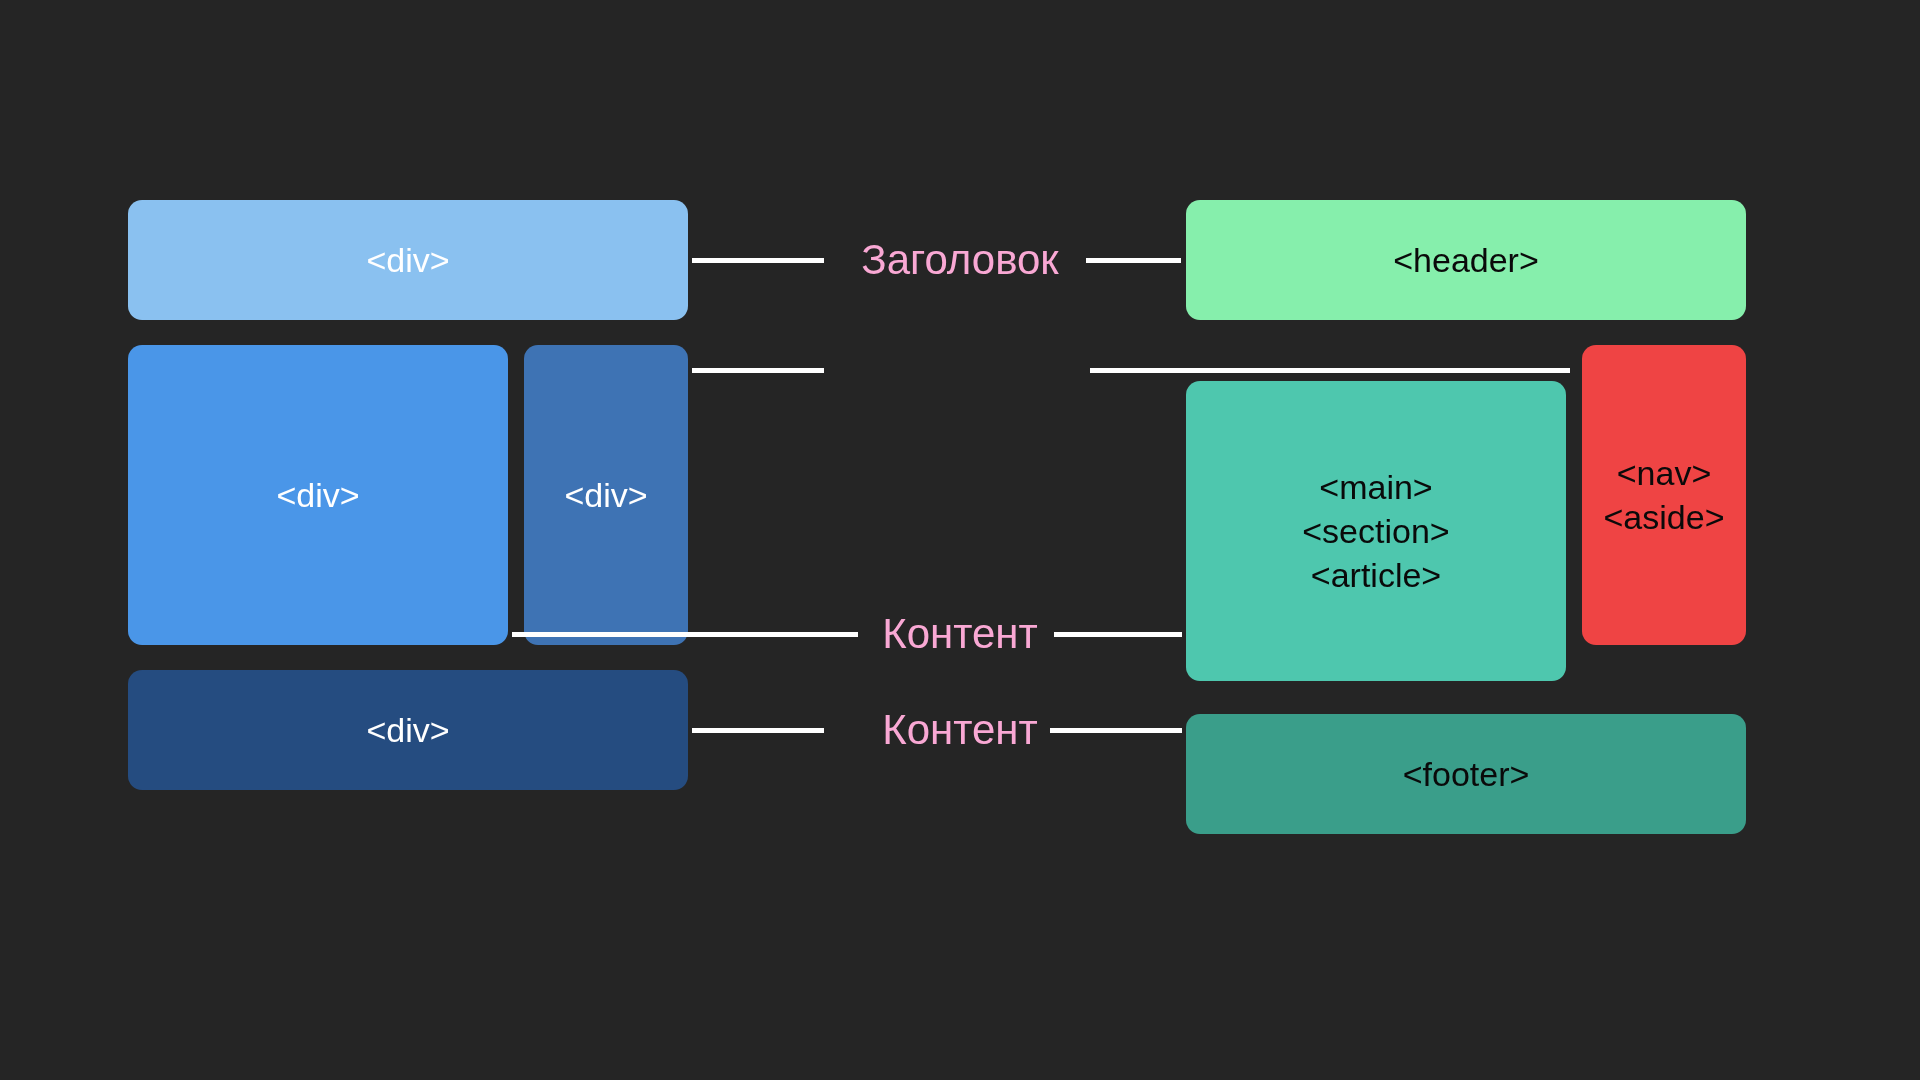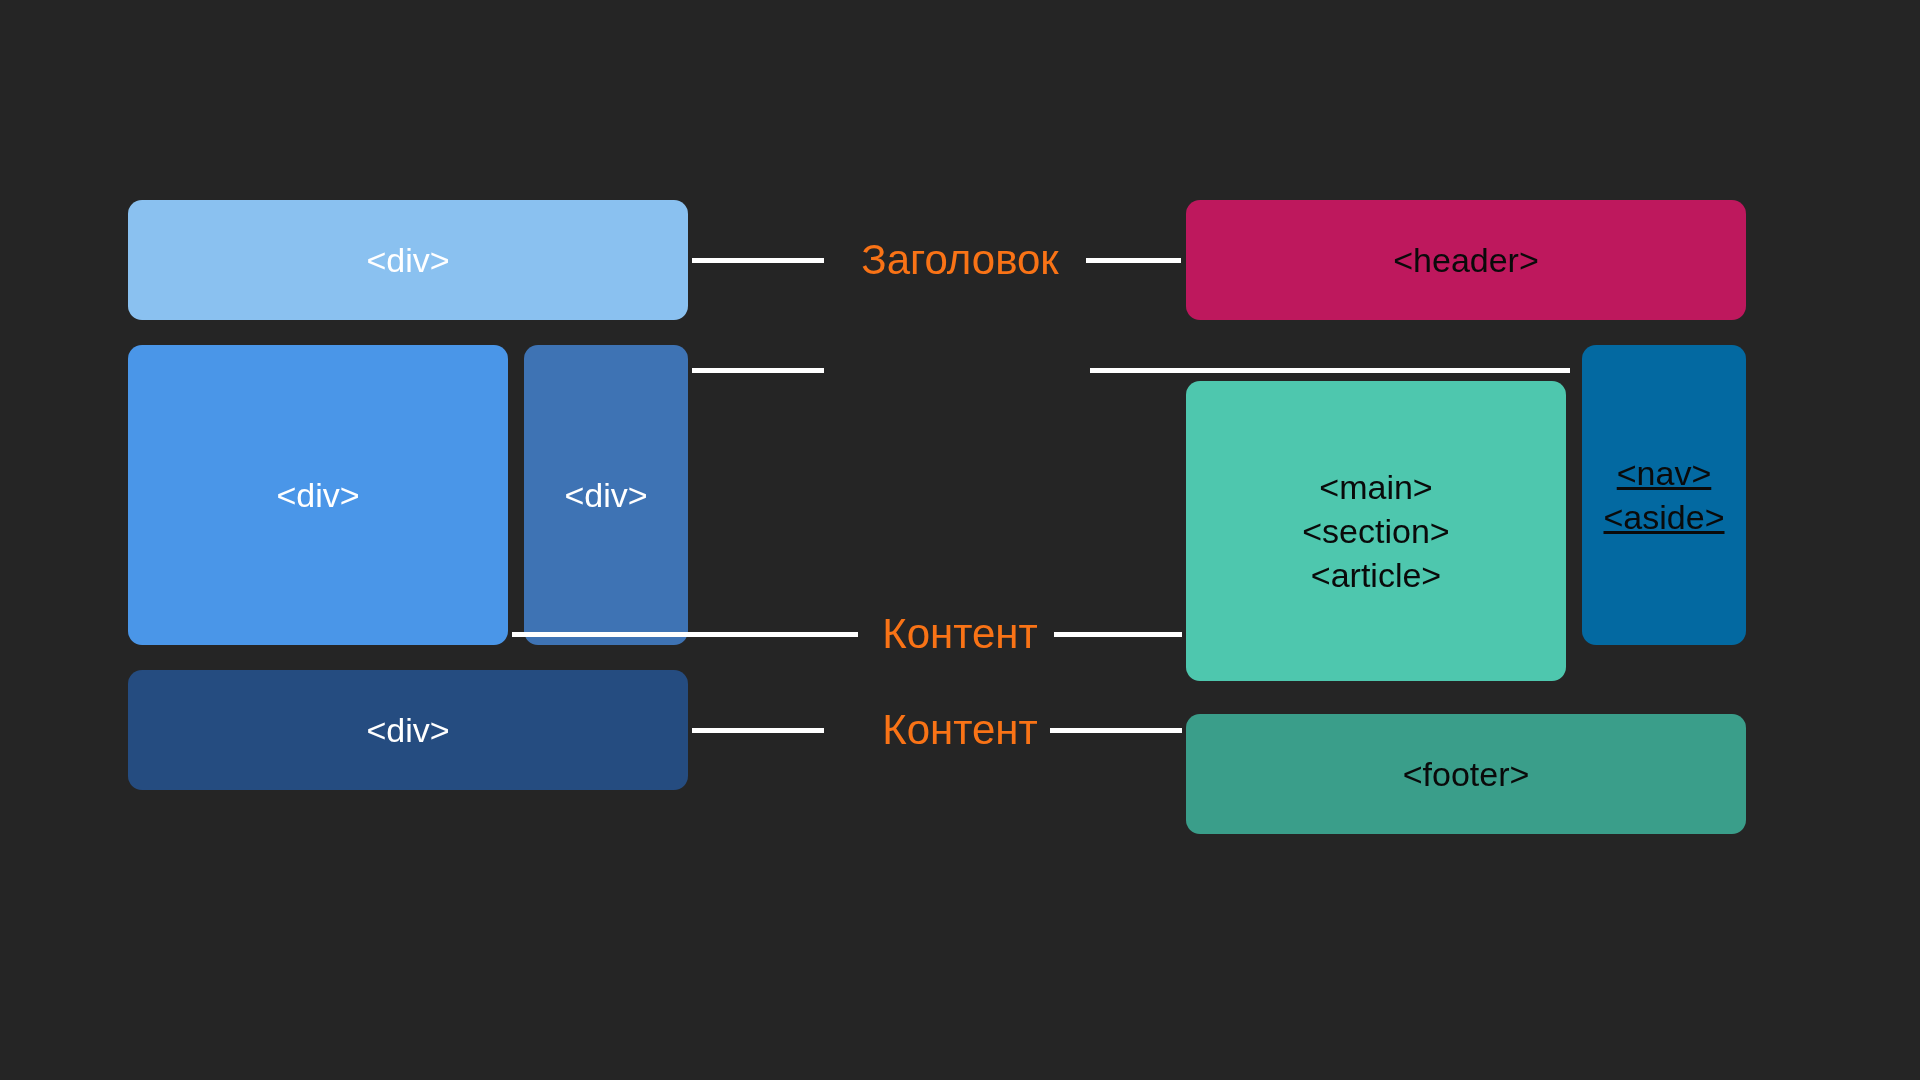--- a/index.html
+++ b/index.html
@@ -31,28 +31,28 @@
     }
     .box-multi {
       flex-direction: column;
       line-height: 1.3;
     }
     .blue-header { background: #8ac1f0; color: #ffffff; }
     .blue-main   { background: #4a96e8; color: #ffffff; }
     .blue-side   { background: #3e73b4; color: #ffffff; }
     .blue-footer { background: #254c80; color: #ffffff; }
 
-    .teal-header { background: #be185d; color: #0a0a0a; }
+    .teal-header { background: #86efac; color: #0a0a0a; }
     .teal-main   { background: #4ec7ae; color: #0a0a0a; margin-top: 36px; }
-    .teal-side   { background: #0369a1; color: #0a0a0a; text-decoration: underline; }
+    .teal-side   { background: #ef4444; color: #0a0a0a; }
     .teal-footer { background: #3a9e8a; color: #0a0a0a; }
 
     .label {
       position: absolute;
-      color: #f97316;
+      color: #f9a8d4;
       font-size: 42px;
       font-weight: 300;
       white-space: nowrap;
     }
     .connector {
       position: absolute;
       background: #ffffff;
       height: 5px;
     }
   </style>

